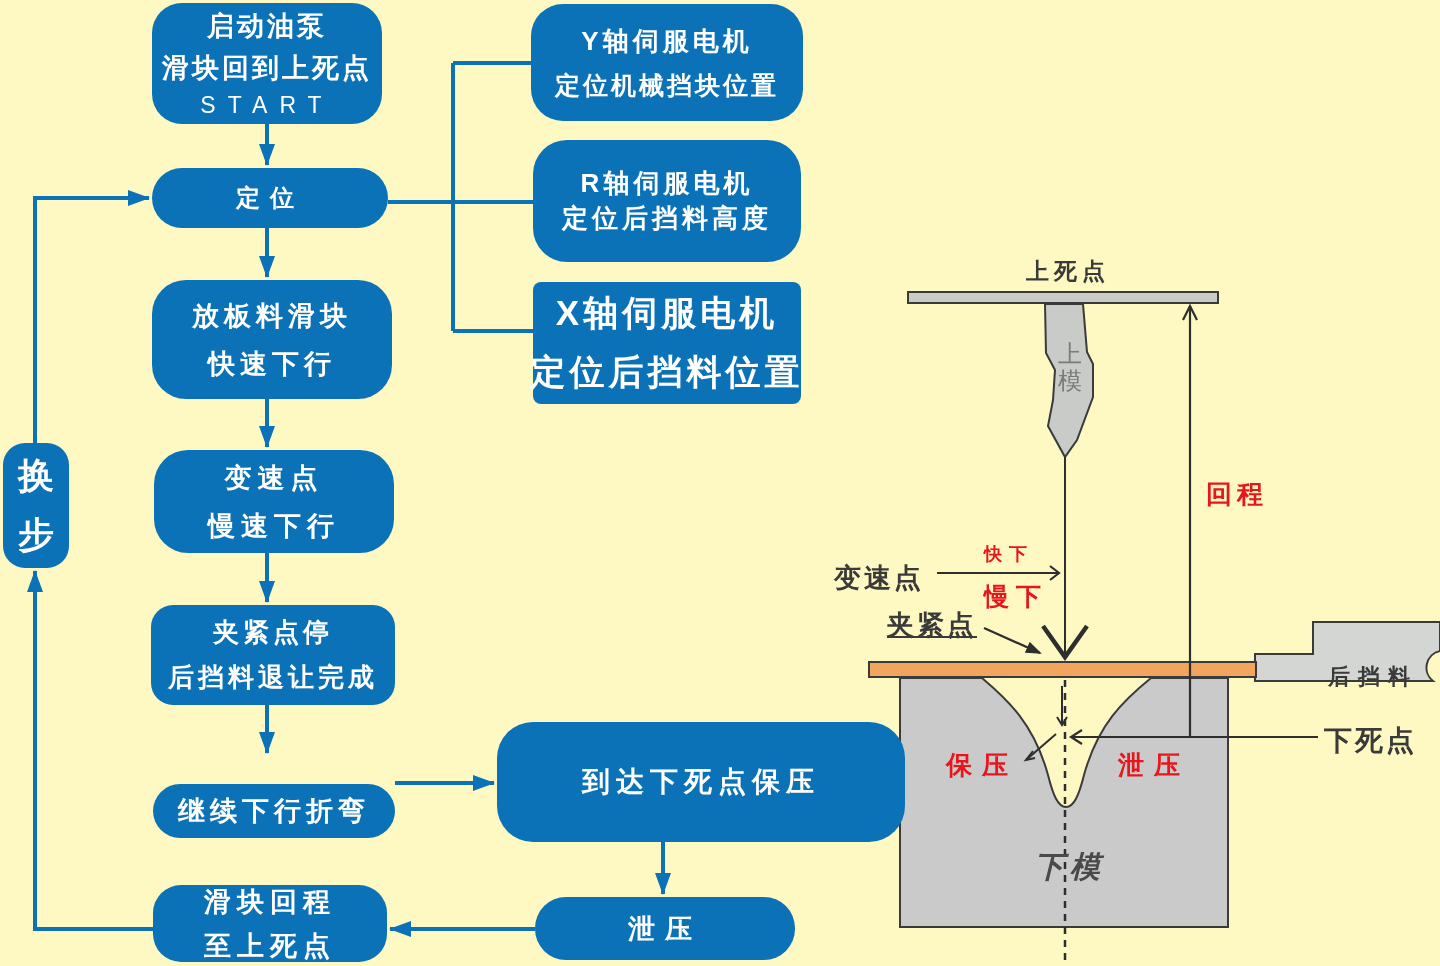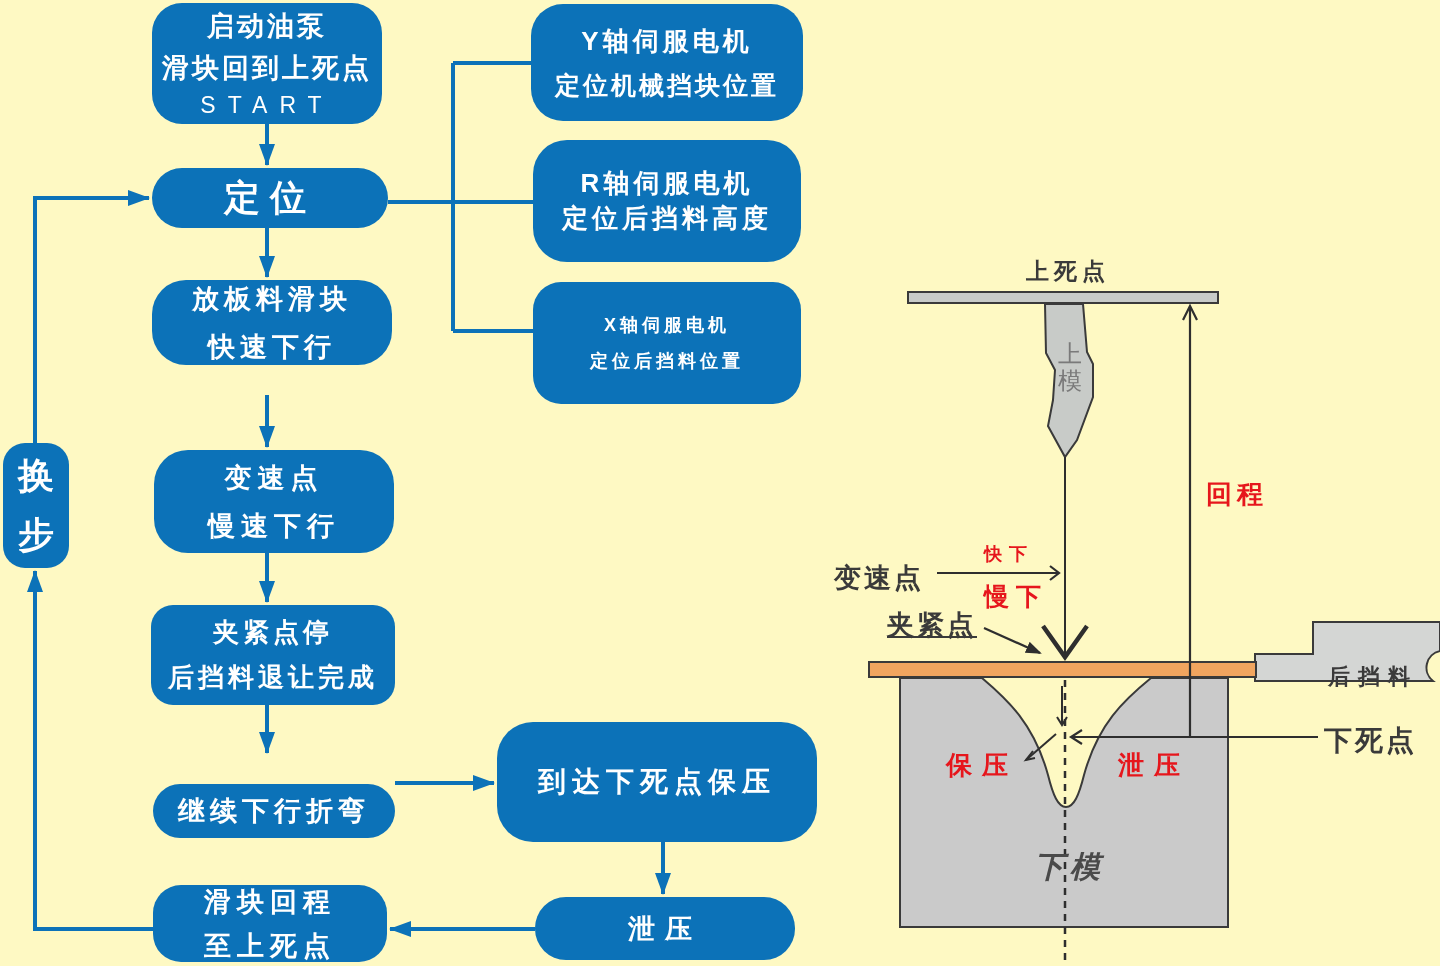--- a/index.html
+++ b/index.html
@@ -72,25 +72,25 @@
       <polyline points="1035,758 1026,760 1033,751" stroke-width="2"></polyline>
     </g>
   </svg>
 
   <div class="box" style="left:152px;top:3px;width:230px;height:121px;border-radius:30px;font-size:27px;letter-spacing:3px;gap:6px;">
     <span class="ln">启动油泵</span>
     <span class="ln">滑块回到上死点</span>
     <span class="ln" style="font-size:23px;font-weight:400;letter-spacing:12px;">START</span>
   </div>
 
-  <div class="box" style="left:152px;top:168px;width:236px;height:60px;border-radius:30px;font-size:36px;letter-spacing:10px;text-align:right;">
+  <div class="box" style="left:152px;top:168px;width:236px;height:60px;border-radius:30px;font-size:24px;letter-spacing:10px;text-align:right;">
     <span class="ln">定位</span>
   </div>
 
-  <div class="box" style="left:152px;top:280px;width:240px;height:85px;border-radius:34px;font-size:27px;letter-spacing:5px;gap:12px;">
+  <div class="box" style="left:152px;top:280px;width:240px;height:119px;border-radius:34px;font-size:27px;letter-spacing:5px;gap:12px;">
     <span class="ln">放板料滑块</span>
     <span class="ln">快速下行</span>
   </div>
 
   <div class="box" style="left:154px;top:450px;width:240px;height:103px;border-radius:34px;font-size:27px;letter-spacing:6px;gap:12px;">
     <span class="ln">变速点</span>
     <span class="ln">慢速下行</span>
   </div>
 
   <div class="box" style="left:151px;top:605px;width:244px;height:100px;border-radius:22px;font-size:26px;letter-spacing:4px;gap:10px;">
@@ -105,39 +105,39 @@
   <div class="box" style="left:153px;top:885px;width:234px;height:77px;border-radius:28px;font-size:27px;letter-spacing:6px;gap:8px;">
     <span class="ln">滑块回程</span>
     <span class="ln">至上死点</span>
   </div>
 
   <div class="box" style="left:3px;top:443px;width:66px;height:125px;border-radius:22px;font-size:36px;gap:10px;">
     <span class="ln">换</span>
     <span class="ln">步</span>
   </div>
 
-  <div class="box" style="left:497px;top:722px;width:320px;height:120px;border-radius:36px;font-size:28px;letter-spacing:6px;">
+  <div class="box" style="left:497px;top:722px;width:408px;height:120px;border-radius:36px;font-size:28px;letter-spacing:6px;">
     <span class="ln">到达下死点保压</span>
   </div>
 
   <div class="box" style="left:535px;top:897px;width:260px;height:63px;border-radius:31px;font-size:27px;letter-spacing:10px;">
     <span class="ln">泄压</span>
   </div>
 
   <div class="box" style="left:531px;top:4px;width:272px;height:117px;border-radius:32px;font-size:26px;letter-spacing:4px;gap:10px;">
     <span class="ln">Y轴伺服电机</span>
     <span class="ln" style="font-size:25px;letter-spacing:3px;">定位机械挡块位置</span>
   </div>
 
   <div class="box" style="left:533px;top:140px;width:268px;height:122px;border-radius:34px;font-size:26px;letter-spacing:4px;gap:0;">
     <span class="ln">R轴伺服电机</span>
     <span class="ln">定位后挡料高度</span>
   </div>
 
-  <div class="box" style="left:533px;top:282px;width:268px;height:122px;border-radius:28px;font-size:18px;letter-spacing:4px;gap:12px;">
+  <div class="box" style="left:533px;top:282px;width:268px;height:122px;border-radius:8px;font-size:35px;letter-spacing:4px;gap:12px;">
     <span class="ln">X轴伺服电机</span>
     <span class="ln">定位后挡料位置</span>
   </div>
 
   <div class="lbl" style="left:1013px;top:256px;width:110px;text-align:center;font-size:23px;letter-spacing:5px;">上死点</div>
 
   <div class="lbl vstack" style="left:1058px;top:340px;font-size:24px;line-height:27px;color:#7a7a7a;font-weight:400;z-index:3;">
     <span>上</span>
     <span>模</span>
   </div>

